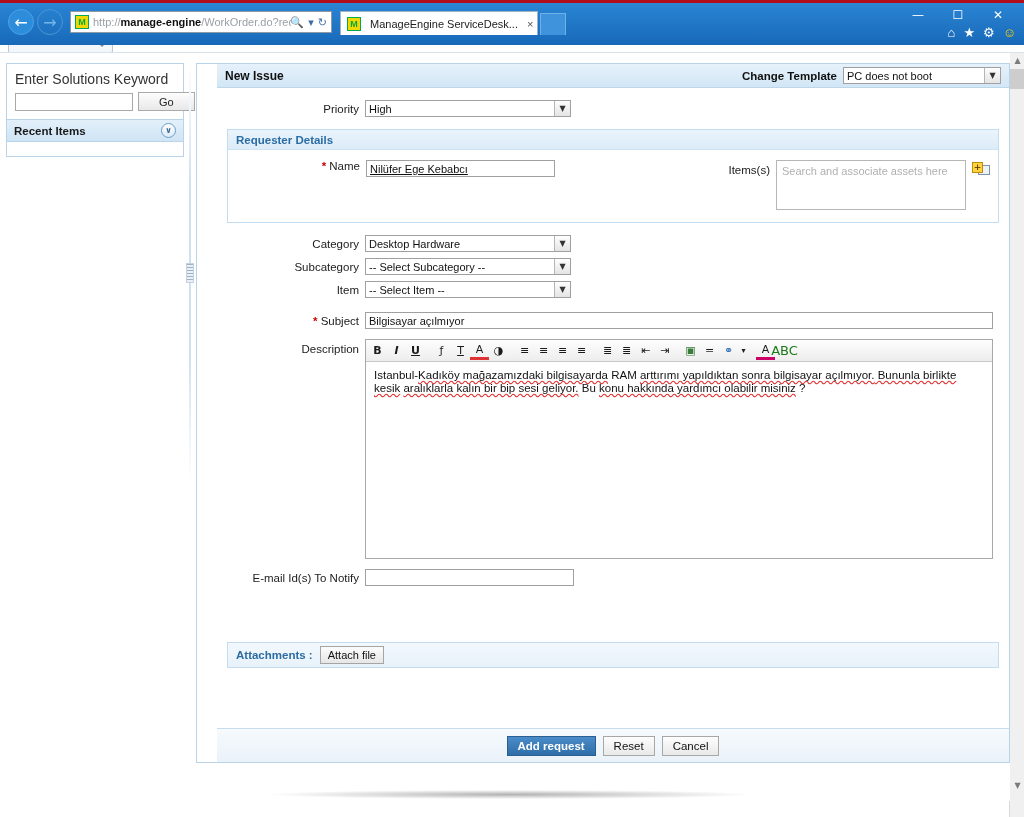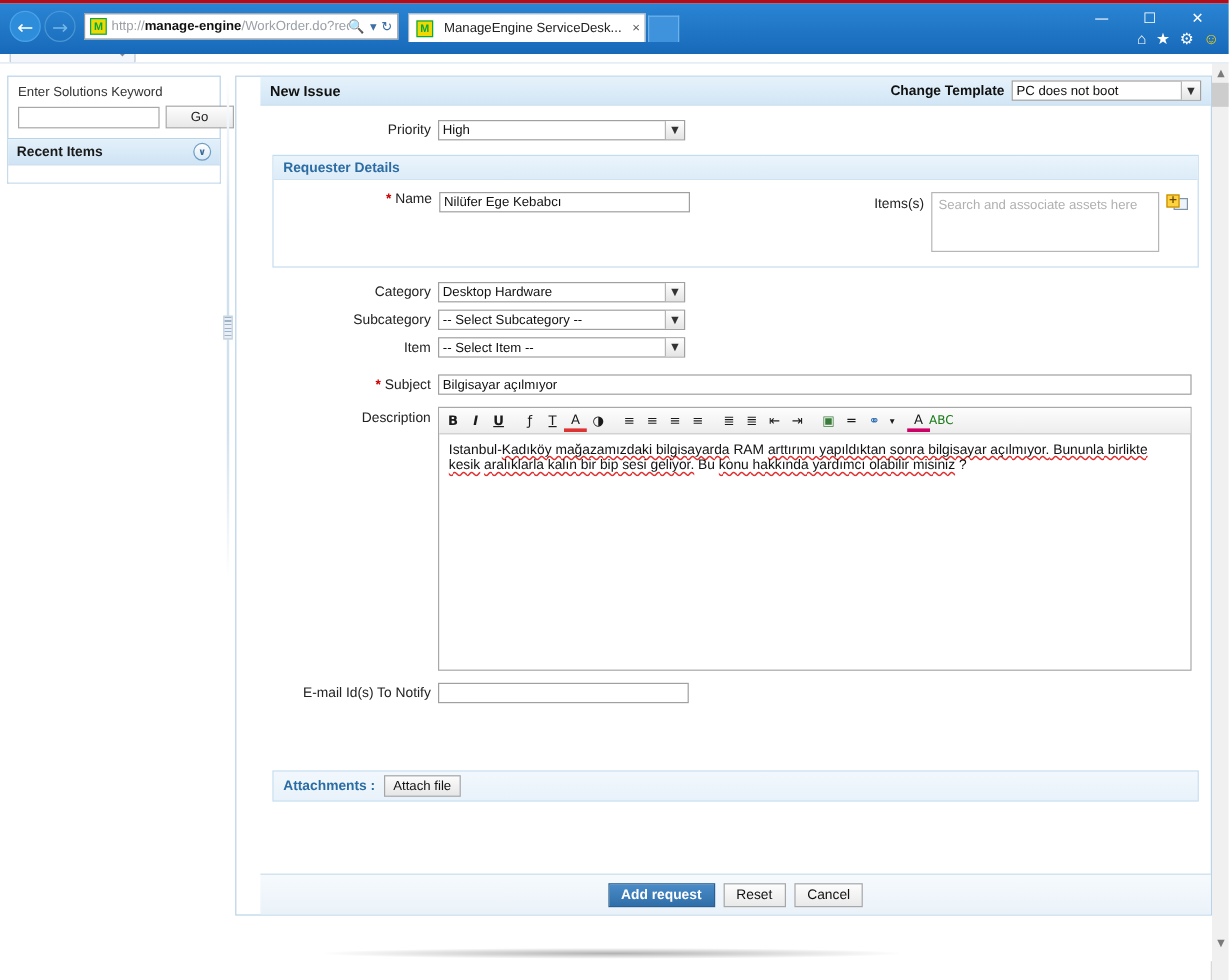--- a/index.html
+++ b/index.html
@@ -126,21 +126,21 @@
     border: 1px solid #b9d3e8; background: #fff; margin-bottom: 0;
   }
   .panel-hd {
     height: 22px; display: flex; align-items: center; justify-content: space-between;
     padding: 0 7px;
     background: linear-gradient(#e3f0fa, #cfe4f5);
     border-bottom: 1px solid #b9d3e8;
     font-size: 11.5px; font-weight: bold; color: #1a1a1a;
   }
   .panel-bd { padding: 7px 8px 8px 8px; }
-  .sm-label { font-size: 11px; color: #333; margin-bottom: 5px; }
+  .sm-label { font-size: 14px; color: #333; margin-bottom: 5px; }
   .search-row { display: flex; align-items: center; gap: 5px; }
   .search-inp {
     width: 118px; height: 18px; border: 1px solid #a8a8a8; background: #fff;
     font-size: 11px; padding: 0 3px;
   }
   .go-btn {
     height: 19px; padding: 0 20px; font-size: 11px;
     background: linear-gradient(#fdfdfd, #e8e8e8);
     border: 1px solid #a9a9a9; color: #222; cursor: pointer;
   }
@@ -407,21 +407,21 @@
 
               <div class="sect">
                 <div class="sect-hd">
                   <span>Requester Details</span>
                 </div>
                 <div class="sect-bd">
                   <div class="lbl" style="width:130px;">
                     <span class="req">*</span>
                     <span>Name</span>
                   </div>
-                  <input class="txt" style="width: 209px;" type="text" value="Nilüfer Ege Kebabcı">
+                  <input class="txt" style="width: 189px; text-decoration: underline;" type="text" value="Nilüfer Ege Kebabcı">
 
                   <div class="asset-wrap">
                     <div class="asset-lbl">Items(s)</div>
                     <div class="asset-box">Search and associate assets here</div>
                     <div class="asset-ico">
                       <div class="winb"></div>
                       <div class="plus">+</div>
                     </div>
                   </div>
                 </div>
@@ -481,21 +481,21 @@
                     <div class="tbtn">≣</div>
                     <div class="tbtn">⇤</div>
                     <div class="tbtn">⇥</div>
                     <div class="tsep"></div>
                     <div class="tbtn" style="color:#3a7d3a;">▣</div>
                     <div class="tbtn">═</div>
                     <div class="tbtn" style="color:#2a6bb0;">⚭</div>
                     <div class="tbtn" style="width:11px;font-size:8px;">▾</div>
                     <div class="tsep"></div>
                     <div class="tbtn" style="border-bottom:3px solid #c06;">A</div>
-                    <div class="tbtn" style="font-size:10px;color:#1a7a1a;">ABC</div>
+                    <div class="tbtn" style="font-size:13px;color:#1a7a1a;">ABC</div>
                   </div>
                   <div class="rte-body"><span>Istanbul-</span><span class="sq">Kadıköy mağazamızdaki bilgisayarda</span><span> RAM </span><span class="sq">arttırımı yapıldıktan sonra bilgisayar açılmıyor.</span><span class="sq"> Bununla birlikte kesik</span> <span class="sq">aralıklarla kalın bir bip sesi geliyor.</span><span> Bu </span><span class="sq">konu hakkında yardımcı olabilir misiniz</span><span> ?</span></div>
                 </div>
               </div>
 
               <div class="row" style="margin-bottom:4px;">
                 <div class="lbl">E-mail Id(s) To Notify</div>
                 <input class="txt" style="width: 209px;" type="text" value="">
               </div>
 

